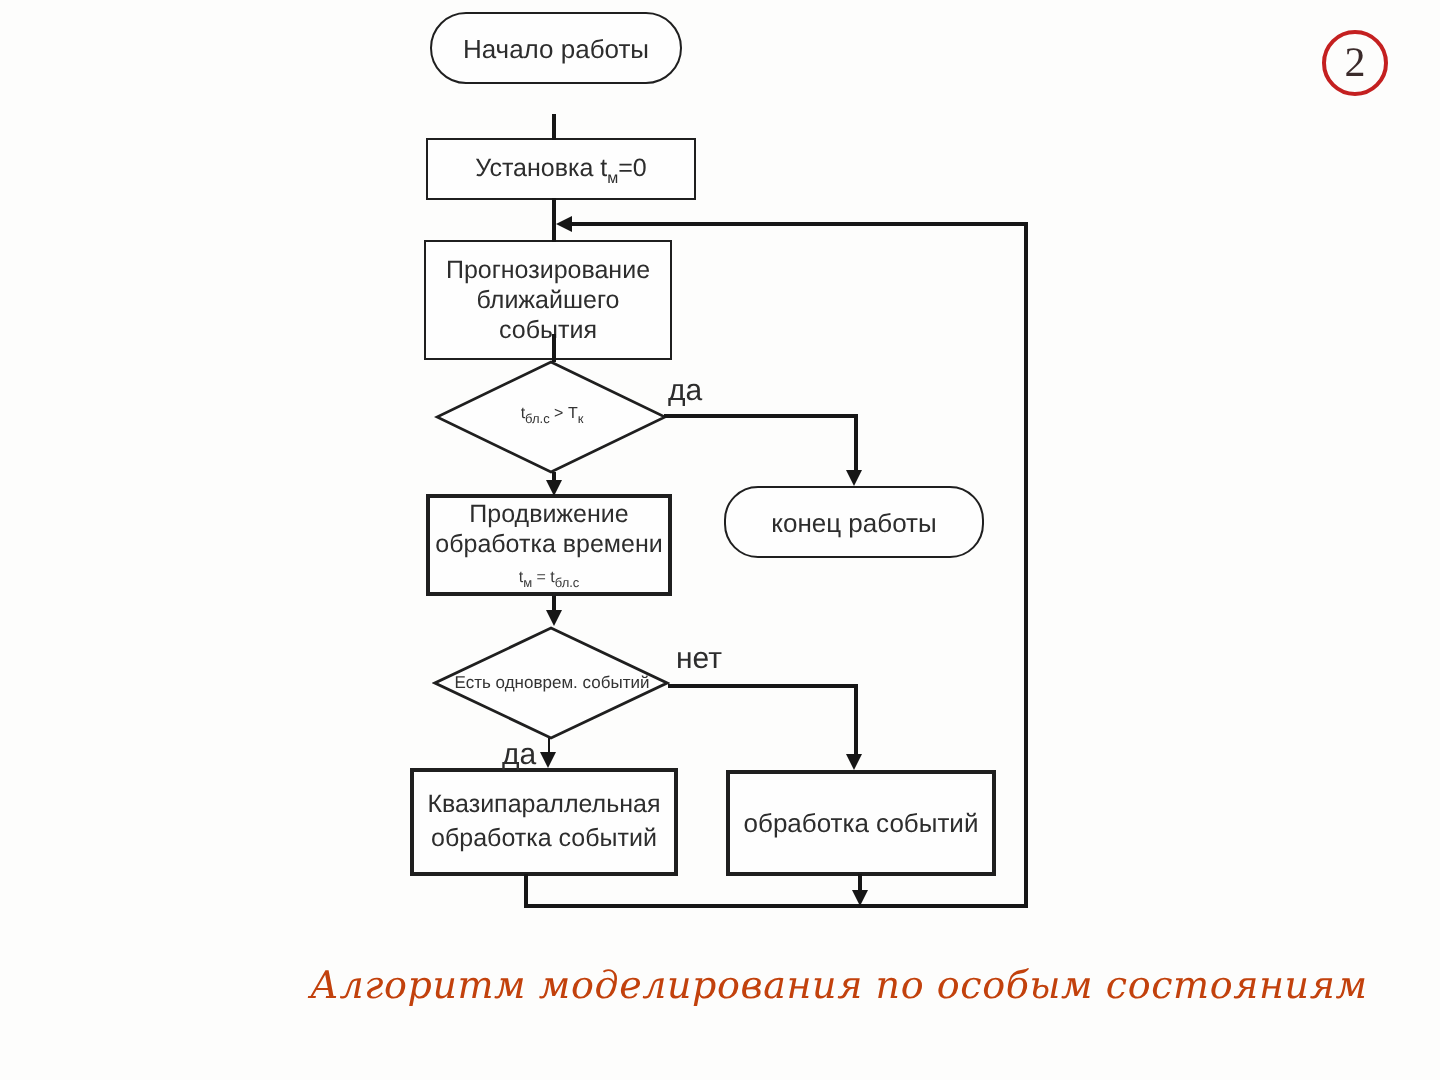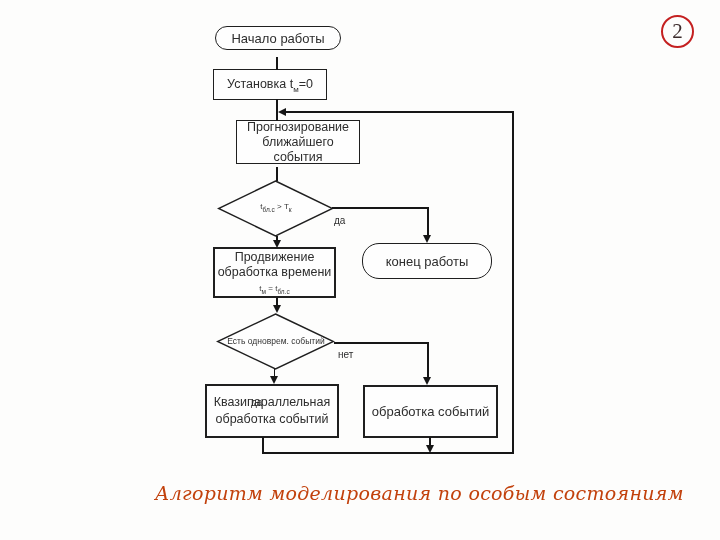--- a/index.html
+++ b/index.html
@@ -29,21 +29,21 @@
     border-top:8px solid #161616;}
   .arr-left{position:absolute; width:0; height:0;
     border-top:4.5px solid transparent; border-bottom:4.5px solid transparent;
     border-right:8px solid #161616;}
   
   .dsvg{position:absolute;}
   .dtext{position:absolute; text-align:center; font-size:8px; color:#333;}
   .dtext sub{font-size:6.5px; line-height:0;}
   .dtext2{font-size:8.5px; white-space:nowrap;}
   
-  .branch{position:absolute; font-size:10px; color:#2d2d2d;margin-top:28px;}
+  .branch{position:absolute; font-size:15px; color:#2d2d2d;}
   
   .caption{
     position:absolute; left:155px; top:482px;
     font-family:"DejaVu Serif", serif; font-style:italic;
     font-size:19px; color:#c2410c; letter-spacing:0.3px; white-space:nowrap;
   }
   .badge{
     position:absolute; left:661px; top:15px; width:33px; height:33px;
     border:2.5px solid #c42020; border-radius:50%;
     display:flex; align-items:center; justify-content:center;
@@ -53,29 +53,29 @@
 </style>
 </head>
 <body>
 
 <div class="canvas">
 
   <div class="badge">
     <span>2</span>
   </div>
 
-  <div class="box pill" style="left:215px; top:26px; width:126px; height:24px; font-size:13px;">
+  <div class="box pill" style="left:215px; top:6px; width:126px; height:36px; font-size:13px;">
     <span>Начало работы</span>
   </div>
 
-  <div class="box" style="left:213px; top:69px; width:114px; height:31px;">
+  <div class="box" style="left:213px; top:69px; width:135px; height:31px;">
     <span><span>Установка t</span><sub class="s">м</sub><span>=0</span></span>
   </div>
 
-  <div class="box" style="left:212px; top:120px; width:124px; height:44px;margin-left:24px;">
+  <div class="box" style="left:212px; top:120px; width:124px; height:60px;">
     <span>Прогнозирование ближайшего события</span>
   </div>
 
   <svg class="dsvg" style="left:217px; top:180px;" width="117" height="57" viewBox="0 0 117 57">
     <polygon points="58.5,1 115.5,28.5 58.5,56 1.5,28.5" fill="#fefefe" stroke="#1f1f1f" stroke-width="1.4"></polygon>
   </svg>
   <div class="dtext" style="left:235px; top:202px; width:82px;">
     <span>t</span><sub>бл.с</sub><span> &gt; </span><span>T</span><sub>к</sub>
   </div>
 

